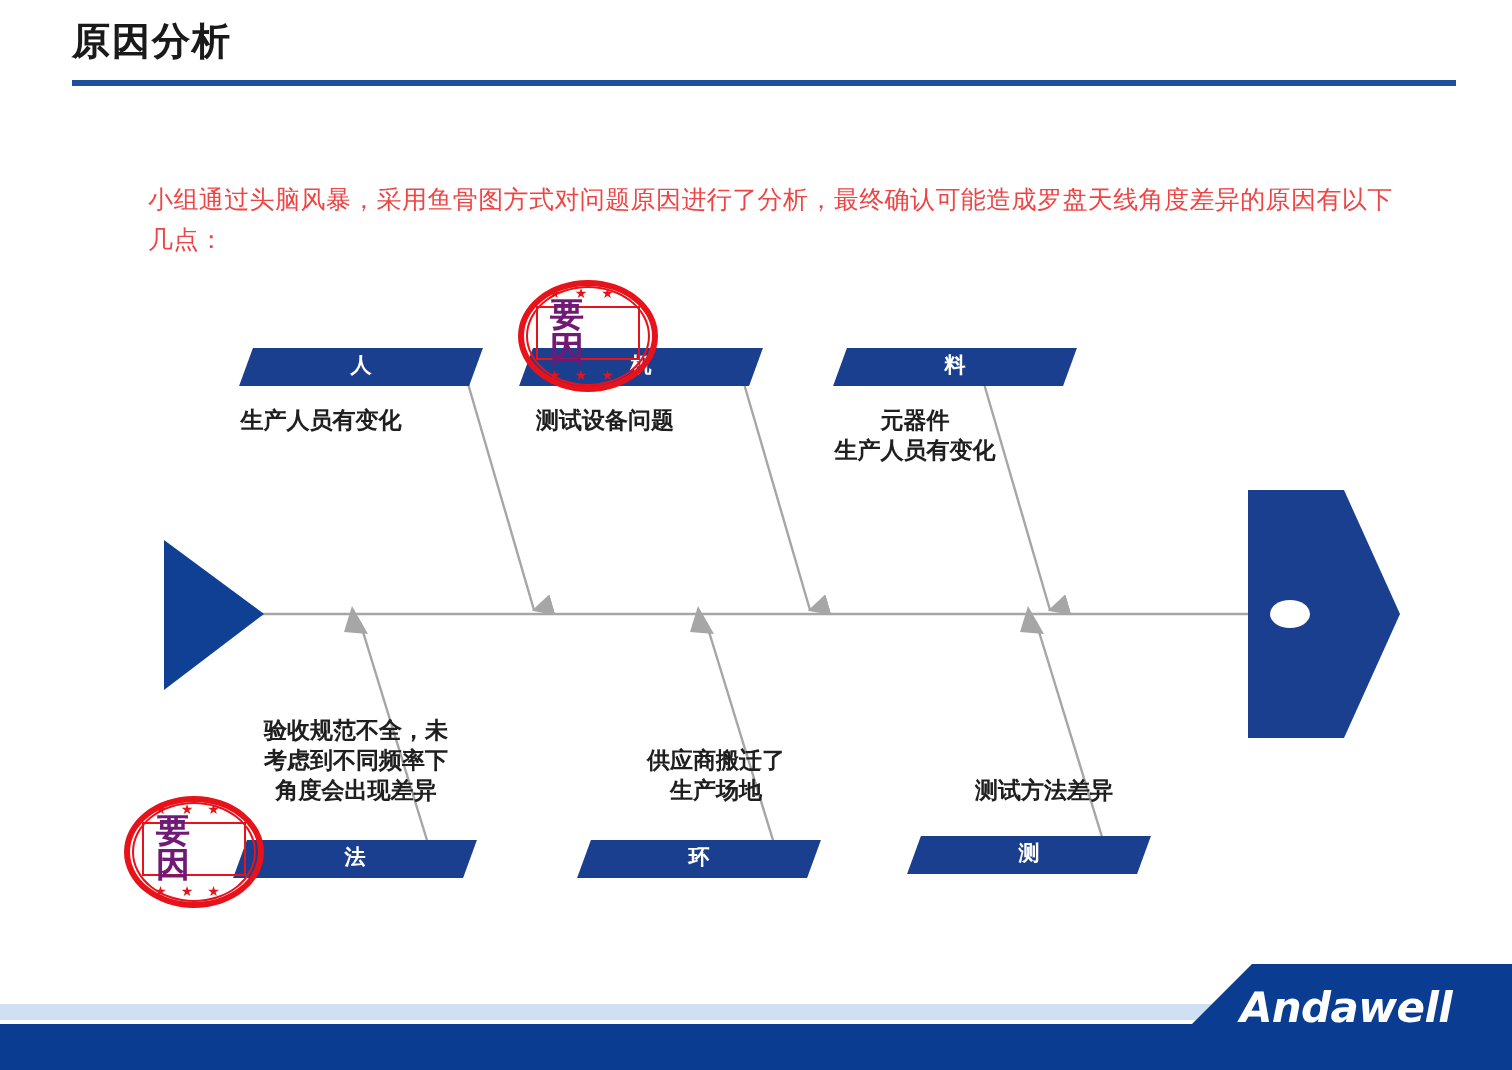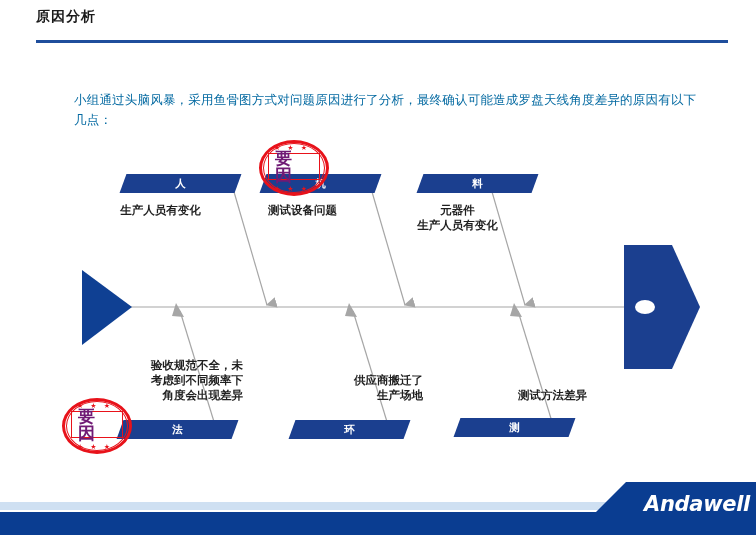--- a/index.html
+++ b/index.html
@@ -6,32 +6,32 @@
   body{
     width:756px;height:535px;background:#ffffff;overflow:hidden;
     font-family:"Liberation Sans","DejaVu Sans",sans-serif;
     position:relative;
   }
   .slide{position:absolute;inset:0;background:#fff;}
 
   
   .slide-title{
     position:absolute;left:36px;top:8px;
-    font-size:14px;font-weight:bold;color:#1a1a1a;
+    font-size:19px;font-weight:bold;color:#1a1a1a;
     letter-spacing:1px;white-space:nowrap;
   }
   .title-rule{
     position:absolute;left:36px;top:40px;width:692px;height:3px;
     background:#1f4e9c;
   }
 
   
   .intro{
     position:absolute;left:74px;top:90px;width:630px;
-    font-size:12.5px;line-height:20px;color:#0369a1;
+    font-size:12.5px;line-height:20px;color:#ef4444;
     font-family:"DejaVu Serif","Liberation Serif",serif;
     letter-spacing:.2px;
   }
 
   
   .fish{position:absolute;left:0;top:135px;width:756px;height:330px;}
   .fish svg{position:absolute;left:0;top:0;}
 
   
   .cat{
@@ -47,21 +47,21 @@
     font-family:"DejaVu Sans","Liberation Sans",sans-serif;
   }
 
   
   .cause{
     position:absolute;color:#1f1f1f;font-size:11.5px;line-height:15px;
     font-family:"DejaVu Sans","Liberation Sans",sans-serif;
     font-weight:600;white-space:pre-line;
   }
   .cause.c{text-align:center;}
-  .cause.l{text-align:right;}
+  .cause.l{text-align:center;}
 
   
   .stamp{
     position:absolute;width:70px;height:56px;
   }
   .stamp .ring-outer{
     position:absolute;inset:0;border:3px solid #e8121a;border-radius:50%;
     box-sizing:border-box;
   }
   .stamp .ring-inner{
@@ -82,21 +82,21 @@
     position:absolute;left:0;width:100%;text-align:center;
     color:#e8121a;font-size:7px;letter-spacing:7px;line-height:1;
   }
   .stamp .stars.top{top:4px;}
   .stamp .stars.bot{bottom:4px;}
 
   
   .footer{position:absolute;left:0;top:470px;width:756px;height:65px;}
   .footer svg{position:absolute;left:0;top:0;}
   .brand{
-    position:absolute;right:6px;top:22px;
+    position:absolute;right:30px;top:22px;
     color:#ffffff;font-size:21px;font-weight:bold;font-style:italic;
     letter-spacing:-.3px;
     font-family:"DejaVu Sans","Liberation Sans",sans-serif;
     margin-left:45px;
   }
 </style>
 </head>
 <body>
 
 <div class="slide">

